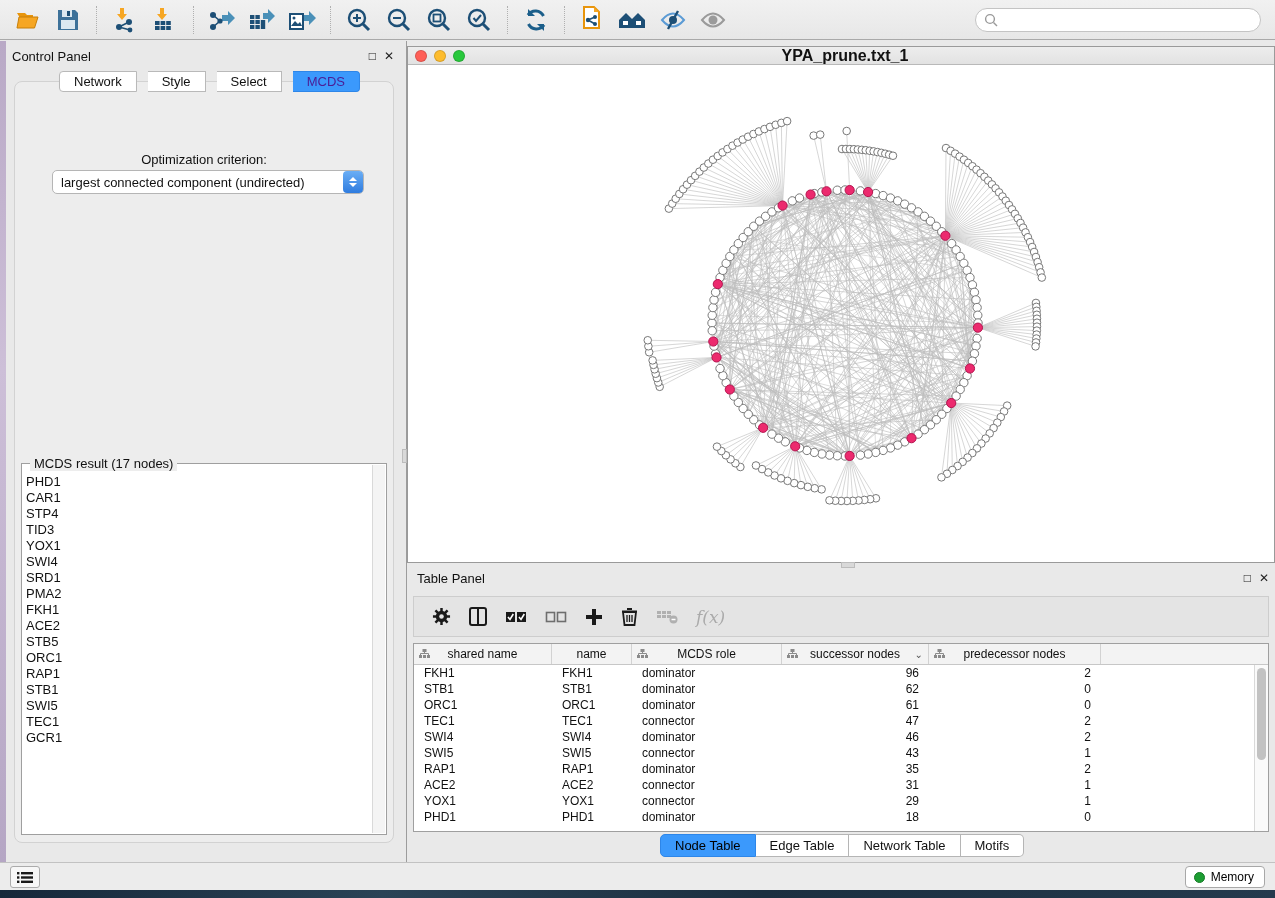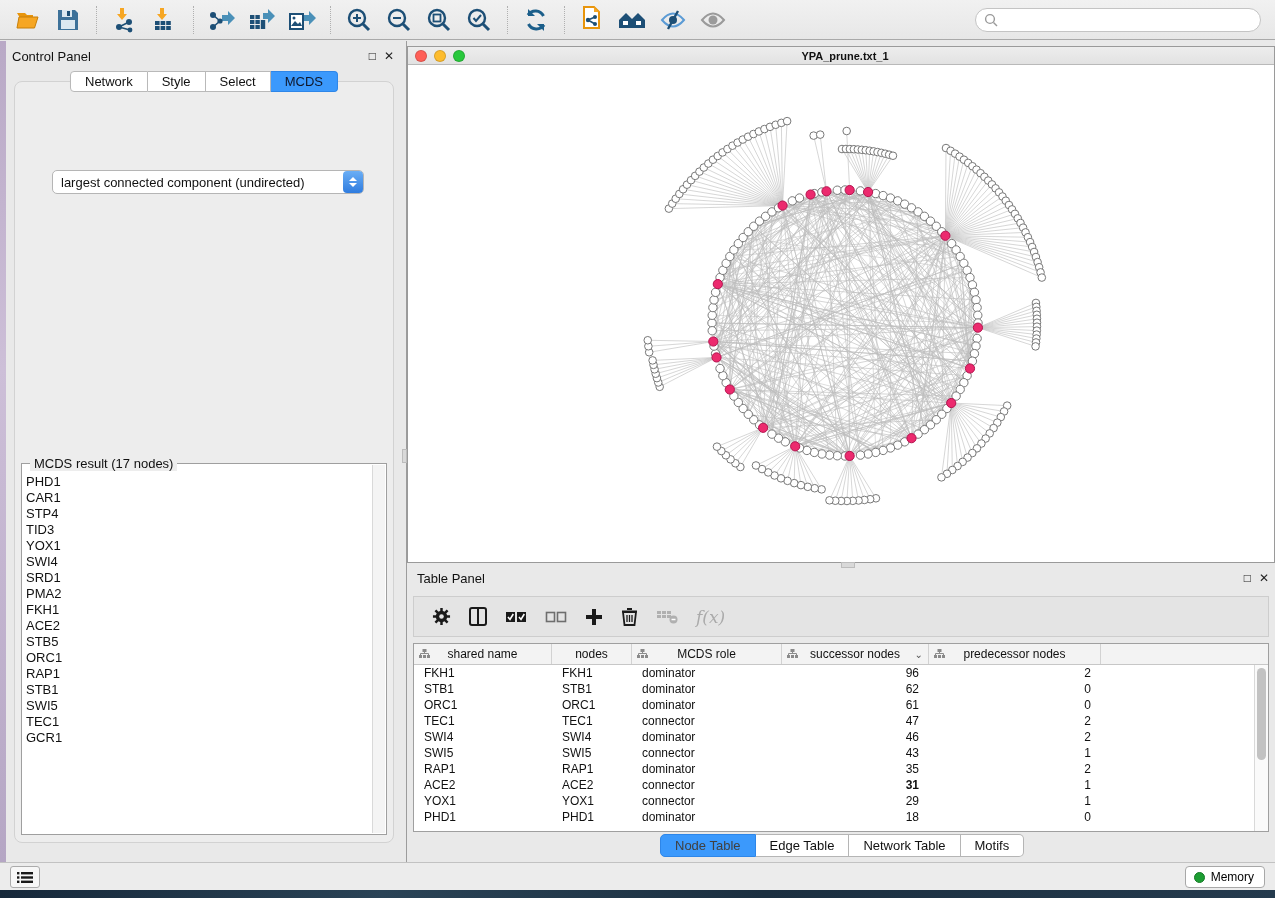--- a/index.html
+++ b/index.html
@@ -26,24 +26,24 @@
   .control-panel { position:absolute; left:6px; top:0; width:396px; height:100%; }
   .panel-header { position:absolute; left:6px; top:6px; right:8px; height:18px;
     display:flex; align-items:center; font-size:13px; color:#111; }
   .panel-header .spacer { flex:1; }
   .winicon { font-size:12px; color:#222; margin-left:8px; cursor:pointer; line-height:12px; }
   .cp-card { position:absolute; left:8px; top:40px; width:380px; height:762px;
     background:#ededed; border:1px solid #d2d2d2; border-radius:8px; }
   .cp-tabs { position:absolute; top:30px; left:50%; transform:translateX(-50%);
     display:flex; z-index:3; }
   .cp-tab { height:21px; padding:0 14px; background:#fff; border:1px solid #b9b9b9; border-left:none;
-    font-size:13px; display:flex; align-items:center; cursor:pointer; color:#111; }
+    font-size:13px; display:flex; align-items:center; cursor:pointer; color:#111;margin-left:11px; }
   .cp-tab:first-child { border-left:1px solid #b9b9b9; border-radius:4px 0 0 4px; }
   .cp-tab:last-child { border-radius:0 4px 4px 0; }
-  .cp-tab.sel { background:#3b99fc; border-color:#2e86e8; color:#0f172a; }
+  .cp-tab.sel { background:#3b99fc; border-color:#2e86e8; color:#4c1d95; }
   .opt-label { position:absolute; top:70px; width:100%; text-align:center; font-size:13px; color:#111; }
   .dropdown { position:absolute; top:88px; left:37px; width:312px; height:24px; background:#fff;
     border:1px solid #b5b5b5; border-radius:5px; display:flex; align-items:center; cursor:pointer; }
   .dropdown .val { flex:1; font-size:13px; padding-left:8px; color:#111; white-space:nowrap; }
   .dd-cap { width:20px; height:22px; margin-right:0px; border-radius:4px;
     background:linear-gradient(#6aaef5,#2f7cdf); display:flex; flex-direction:column;
     align-items:center; justify-content:center; gap:2px; }
   .dd-cap i { width:0; height:0; border-left:4px solid transparent; border-right:4px solid transparent; }
   .dd-cap i.up { border-bottom:4px solid #fff; }
   .dd-cap i.dn { border-top:4px solid #fff; }
@@ -67,21 +67,21 @@
   .vsplit .grip { left:0; top:408px; width:5px; height:14px; }
   .hsplit { position:absolute; left:407px; top:521px; width:868px; height:6px; }
   .hsplit .grip { left:434px; top:0; width:14px; height:6px; }
 
   
   .net-window { position:absolute; left:407px; top:5px; width:868px; height:517px;
     border:1px solid #9a9a9a; background:#fff; }
   .net-title { height:18px; background:linear-gradient(#ededed,#e2e2e2); border-bottom:1px solid #b9b9b9;
     display:flex; align-items:center; position:relative; }
   .tl { width:12px; height:12px; border-radius:50%; margin-left:7px; cursor:pointer; }
-  .net-title .title { position:absolute; left:0; right:0; text-align:center; font-size:11px;
+  .net-title .title { position:absolute; left:0; right:0; text-align:center; font-size:16px;
     font-weight:bold; color:#111; pointer-events:none;margin-left:8px; }
   .net-canvas { position:absolute; top:18px; left:0; right:0; bottom:0; background:#fff; overflow:hidden; }
 
   
   .table-panel { position:absolute; left:407px; top:527px; width:868px; height:294px; background:#e9e9e9; }
   .tp-header { position:absolute; top:1px; left:10px; right:6px; height:18px; display:flex;
     align-items:center; font-size:13px; color:#111; }
   .tp-toolbar { position:absolute; top:28px; left:6px; right:6px; height:41px;
     background:#e4e4e4; border:1px solid #cdcdcd; display:flex; align-items:center; gap:18px; padding-left:18px; }
   .tpbtn { display:flex; align-items:center; justify-content:center; cursor:pointer; }
@@ -100,21 +100,21 @@
   .td.l { padding-left:10px; } .td.r { text-align:right; padding-right:10px; }
   .tbl-scroll { position:absolute; top:21px; right:0; bottom:0; width:14px; background:#fafafa;
     border-left:1px solid #d9d9d9; }
   .tbl-scroll .thumb { position:absolute; top:3px; left:2px; width:9px; height:92px;
     background:#c2c2c2; border-radius:5px; }
   .tp-tabs { position:absolute; top:266px; left:253px; display:flex; }
   .tp-tab { height:23px; padding:0 14px; background:#fff; border:1px solid #b5b5b5; border-left:none;
     font-size:13px; display:flex; align-items:center; cursor:pointer; color:#111; }
   .tp-tab:first-child { border-left:1px solid #b5b5b5; border-radius:5px 0 0 5px; }
   .tp-tab:last-child { border-radius:0 5px 5px 0; }
-  .tp-tab.sel { background:#3b99fc; border-color:#2e86e8; color:#404040; }
+  .tp-tab.sel { background:#3b99fc; border-color:#2e86e8; color:#000000; }
 
   
   .statusbar { position:absolute; top:862px; left:0; width:1275px; height:28px;
     background:#ececec; border-top:1px solid #c2c2c2; }
   .status-left-btn { position:absolute; left:10px; top:3px; width:30px; height:22px; background:#f7f7f7;
     border:1px solid #ababab; border-radius:3px; display:flex; align-items:center; justify-content:center; cursor:pointer; }
   .memory-btn { position:absolute; right:10px; top:3px; height:22px; padding:0 10px 0 8px; background:#fff;
     border:1px solid #a8a8a8; border-radius:4px; display:flex; align-items:center; gap:6px; font-size:12px; cursor:pointer; }
   .memdot { width:11px; height:11px; border-radius:50%; background:#1d9e33; border:1px solid #157a26; }
   .wallpaper-bottom { position:absolute; top:890px; left:0; width:1275px; height:8px;
@@ -282,20 +282,21 @@
       <span class="winicon">□</span>
       <span class="winicon" style="font-weight:bold">✕</span>
     </div>
     <div class="cp-tabs" id="cp-tabs">
         <span class="cp-tab">Network</span>
         <span class="cp-tab">Style</span>
         <span class="cp-tab">Select</span>
         <span class="cp-tab sel">MCDS</span>
       </div>
     <div class="cp-card">
+      <div class="opt-label">Optimization criterion:</div>
       <div class="dropdown">
         <span class="val">largest connected component (undirected)</span>
         <span class="dd-cap">
             <i class="up"></i>
             <i class="dn"></i>
           </span>
       </div>
       <div class="fieldset">
         <span class="legend">MCDS result (17 nodes)</span>
         <div class="mcds-list" id="mcds-list">
@@ -1197,21 +1198,21 @@
                 <rect x="3.5" y="0" width="4" height="3"></rect>
                 <rect x="0" y="6" width="3" height="3"></rect>
                 <rect x="4" y="6" width="3" height="3"></rect>
                 <rect x="8" y="6" width="3" height="3"></rect>
                 <path d="M5.5 3v2M1.5 6V4.5h8V6" stroke="#8a8a8a" fill="none"></path>
               </g>
             </svg>
             <span>shared name</span>
           </div>
           <div class="th" style="width: 80px;">
-            <span>nodes</span>
+            <span>name</span>
           </div>
           <div class="th" style="width: 150px;">
             <svg class="colicon" width="11" height="10" viewBox="0 0 11 10">
               <g fill="#8a8a8a">
                 <rect x="3.5" y="0" width="4" height="3"></rect>
                 <rect x="0" y="6" width="3" height="3"></rect>
                 <rect x="4" y="6" width="3" height="3"></rect>
                 <rect x="8" y="6" width="3" height="3"></rect>
                 <path d="M5.5 3v2M1.5 6V4.5h8V6" stroke="#8a8a8a" fill="none"></path>
               </g>
@@ -1292,21 +1293,21 @@
             <div class="td l" style="width: 138px;">RAP1</div>
             <div class="td l" style="width: 80px;">RAP1</div>
             <div class="td l" style="width: 150px;">dominator</div>
             <div class="td r" style="width: 147px;">35</div>
             <div class="td r" style="width: 172px;">2</div>
           </div>
           <div class="tr">
             <div class="td l" style="width: 138px;">ACE2</div>
             <div class="td l" style="width: 80px;">ACE2</div>
             <div class="td l" style="width: 150px;">connector</div>
-            <div class="td r" style="width: 147px; font-weight: bold;">31</div>
+            <div class="td r" style="width: 147px;">31</div>
             <div class="td r" style="width: 172px;">1</div>
           </div>
           <div class="tr">
             <div class="td l" style="width: 138px;">YOX1</div>
             <div class="td l" style="width: 80px;">YOX1</div>
             <div class="td l" style="width: 150px;">connector</div>
             <div class="td r" style="width: 147px;">29</div>
             <div class="td r" style="width: 172px;">1</div>
           </div>
           <div class="tr">

